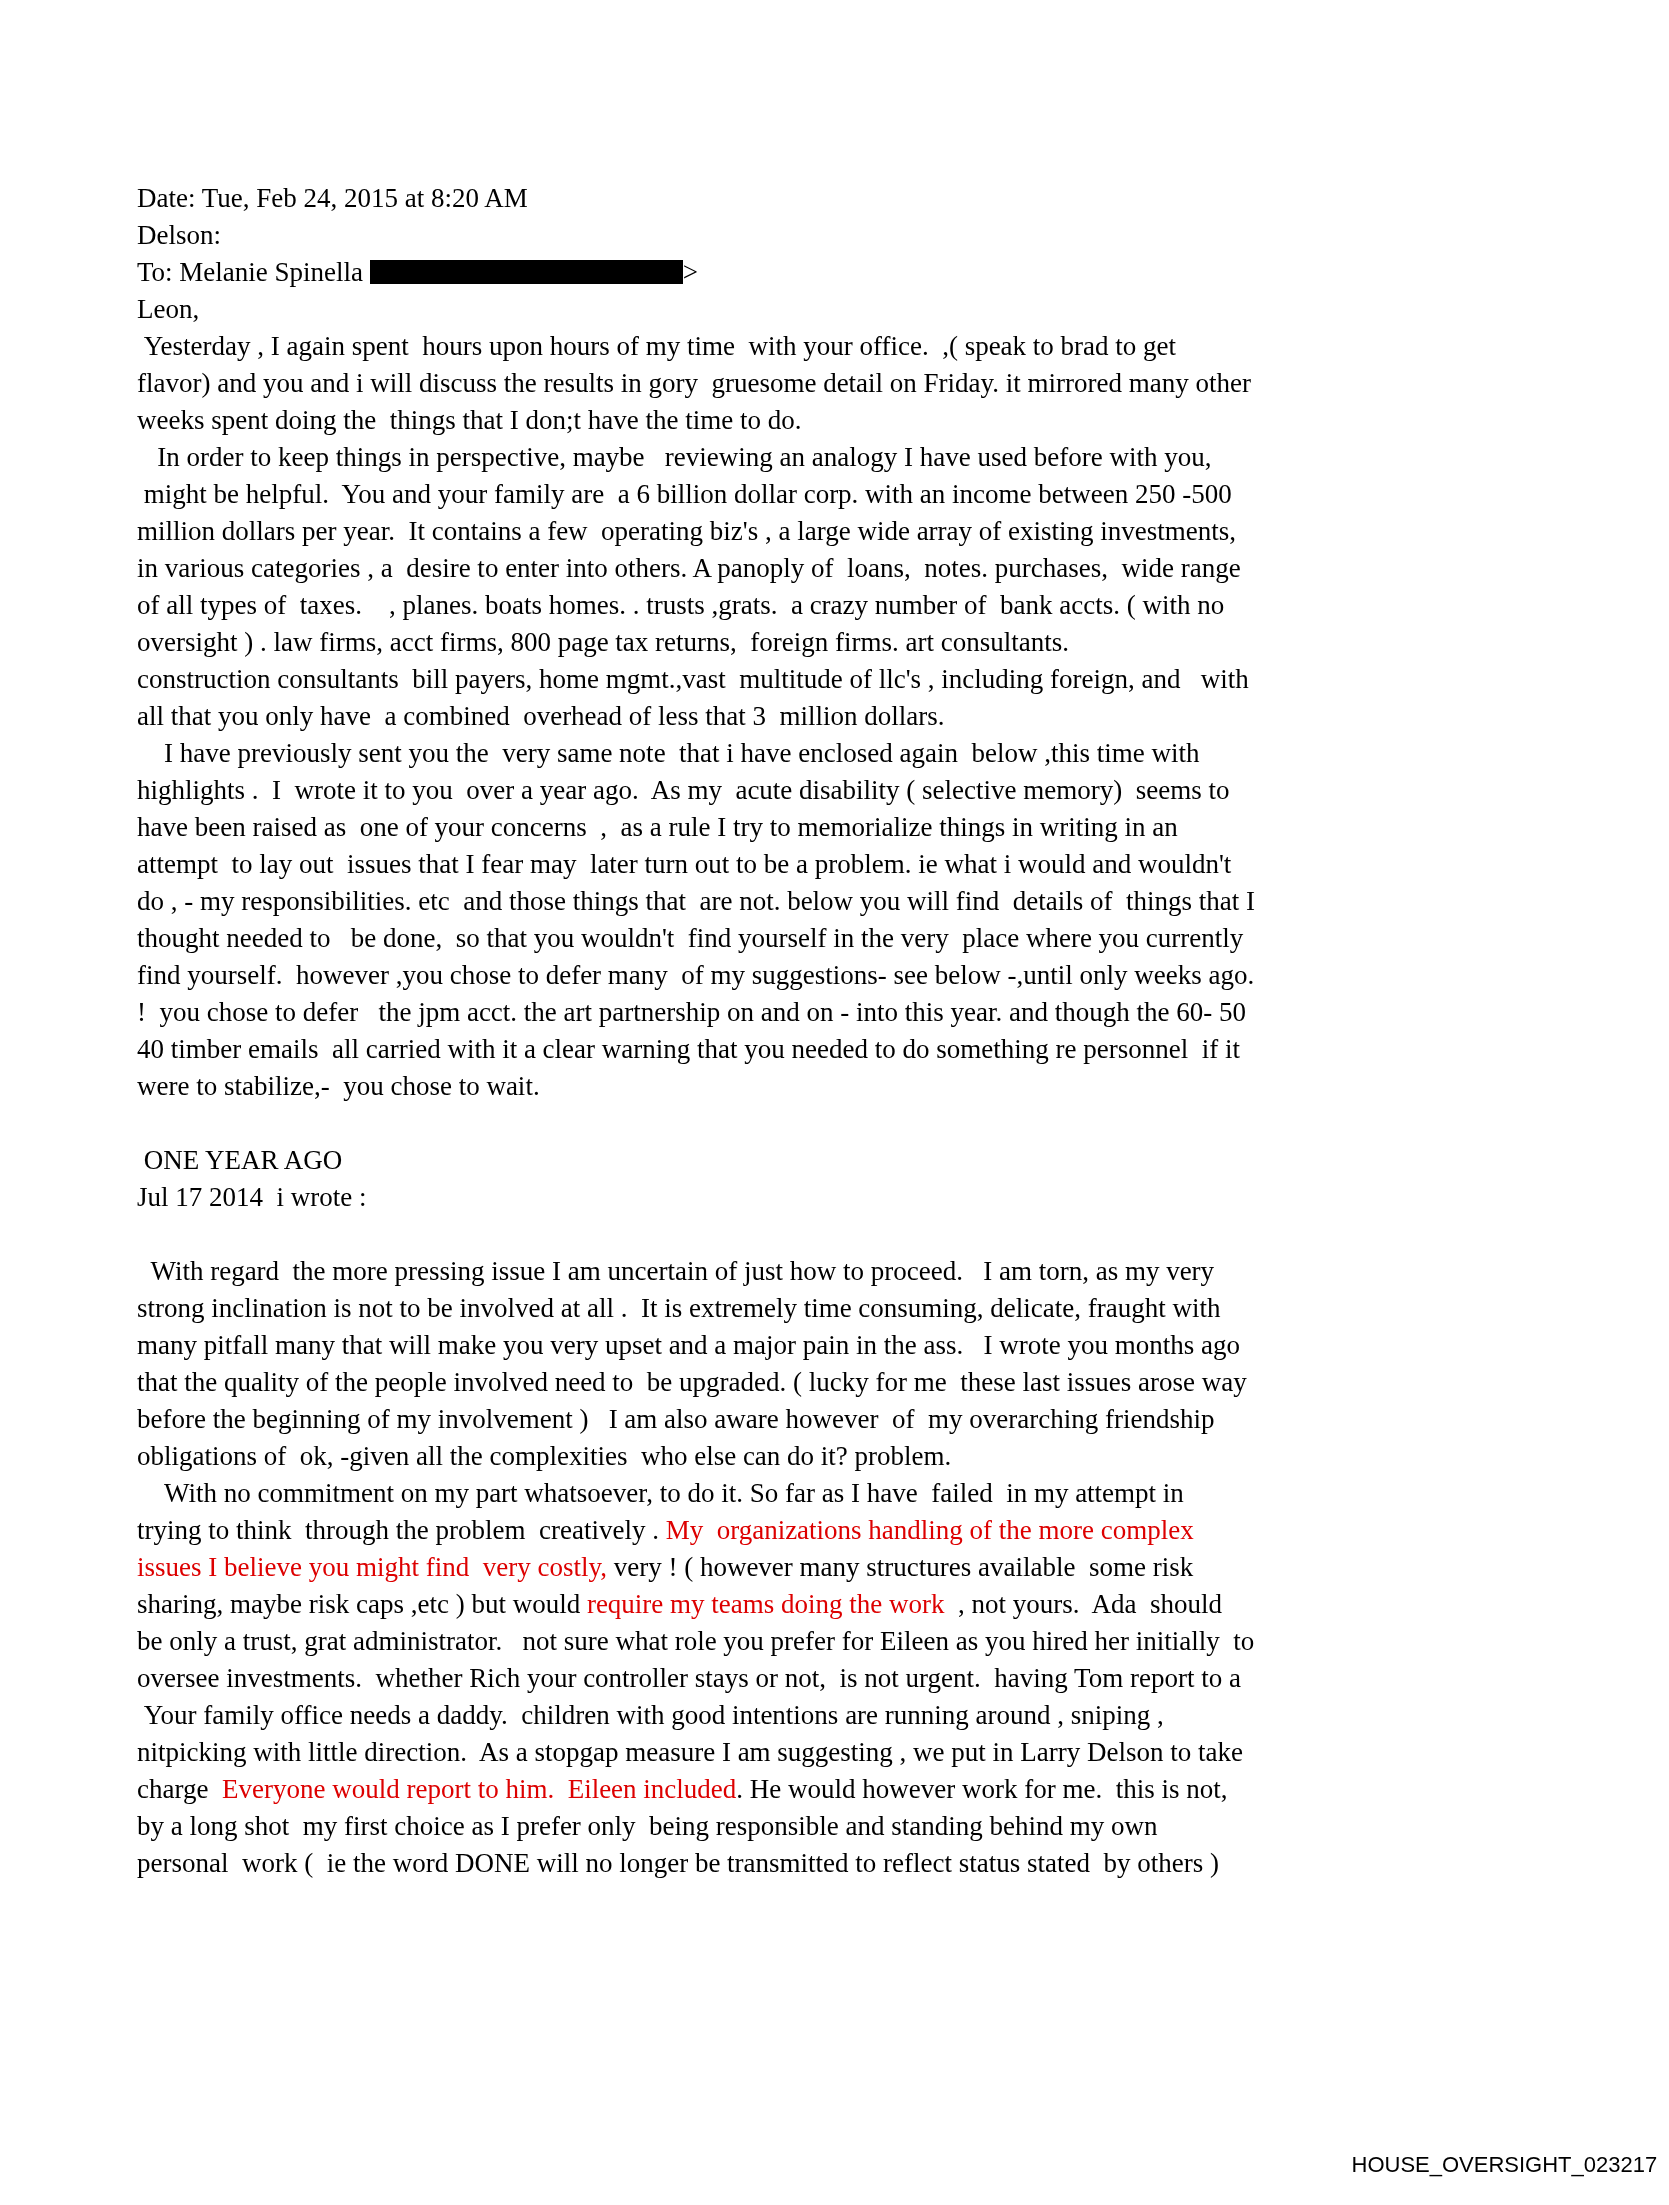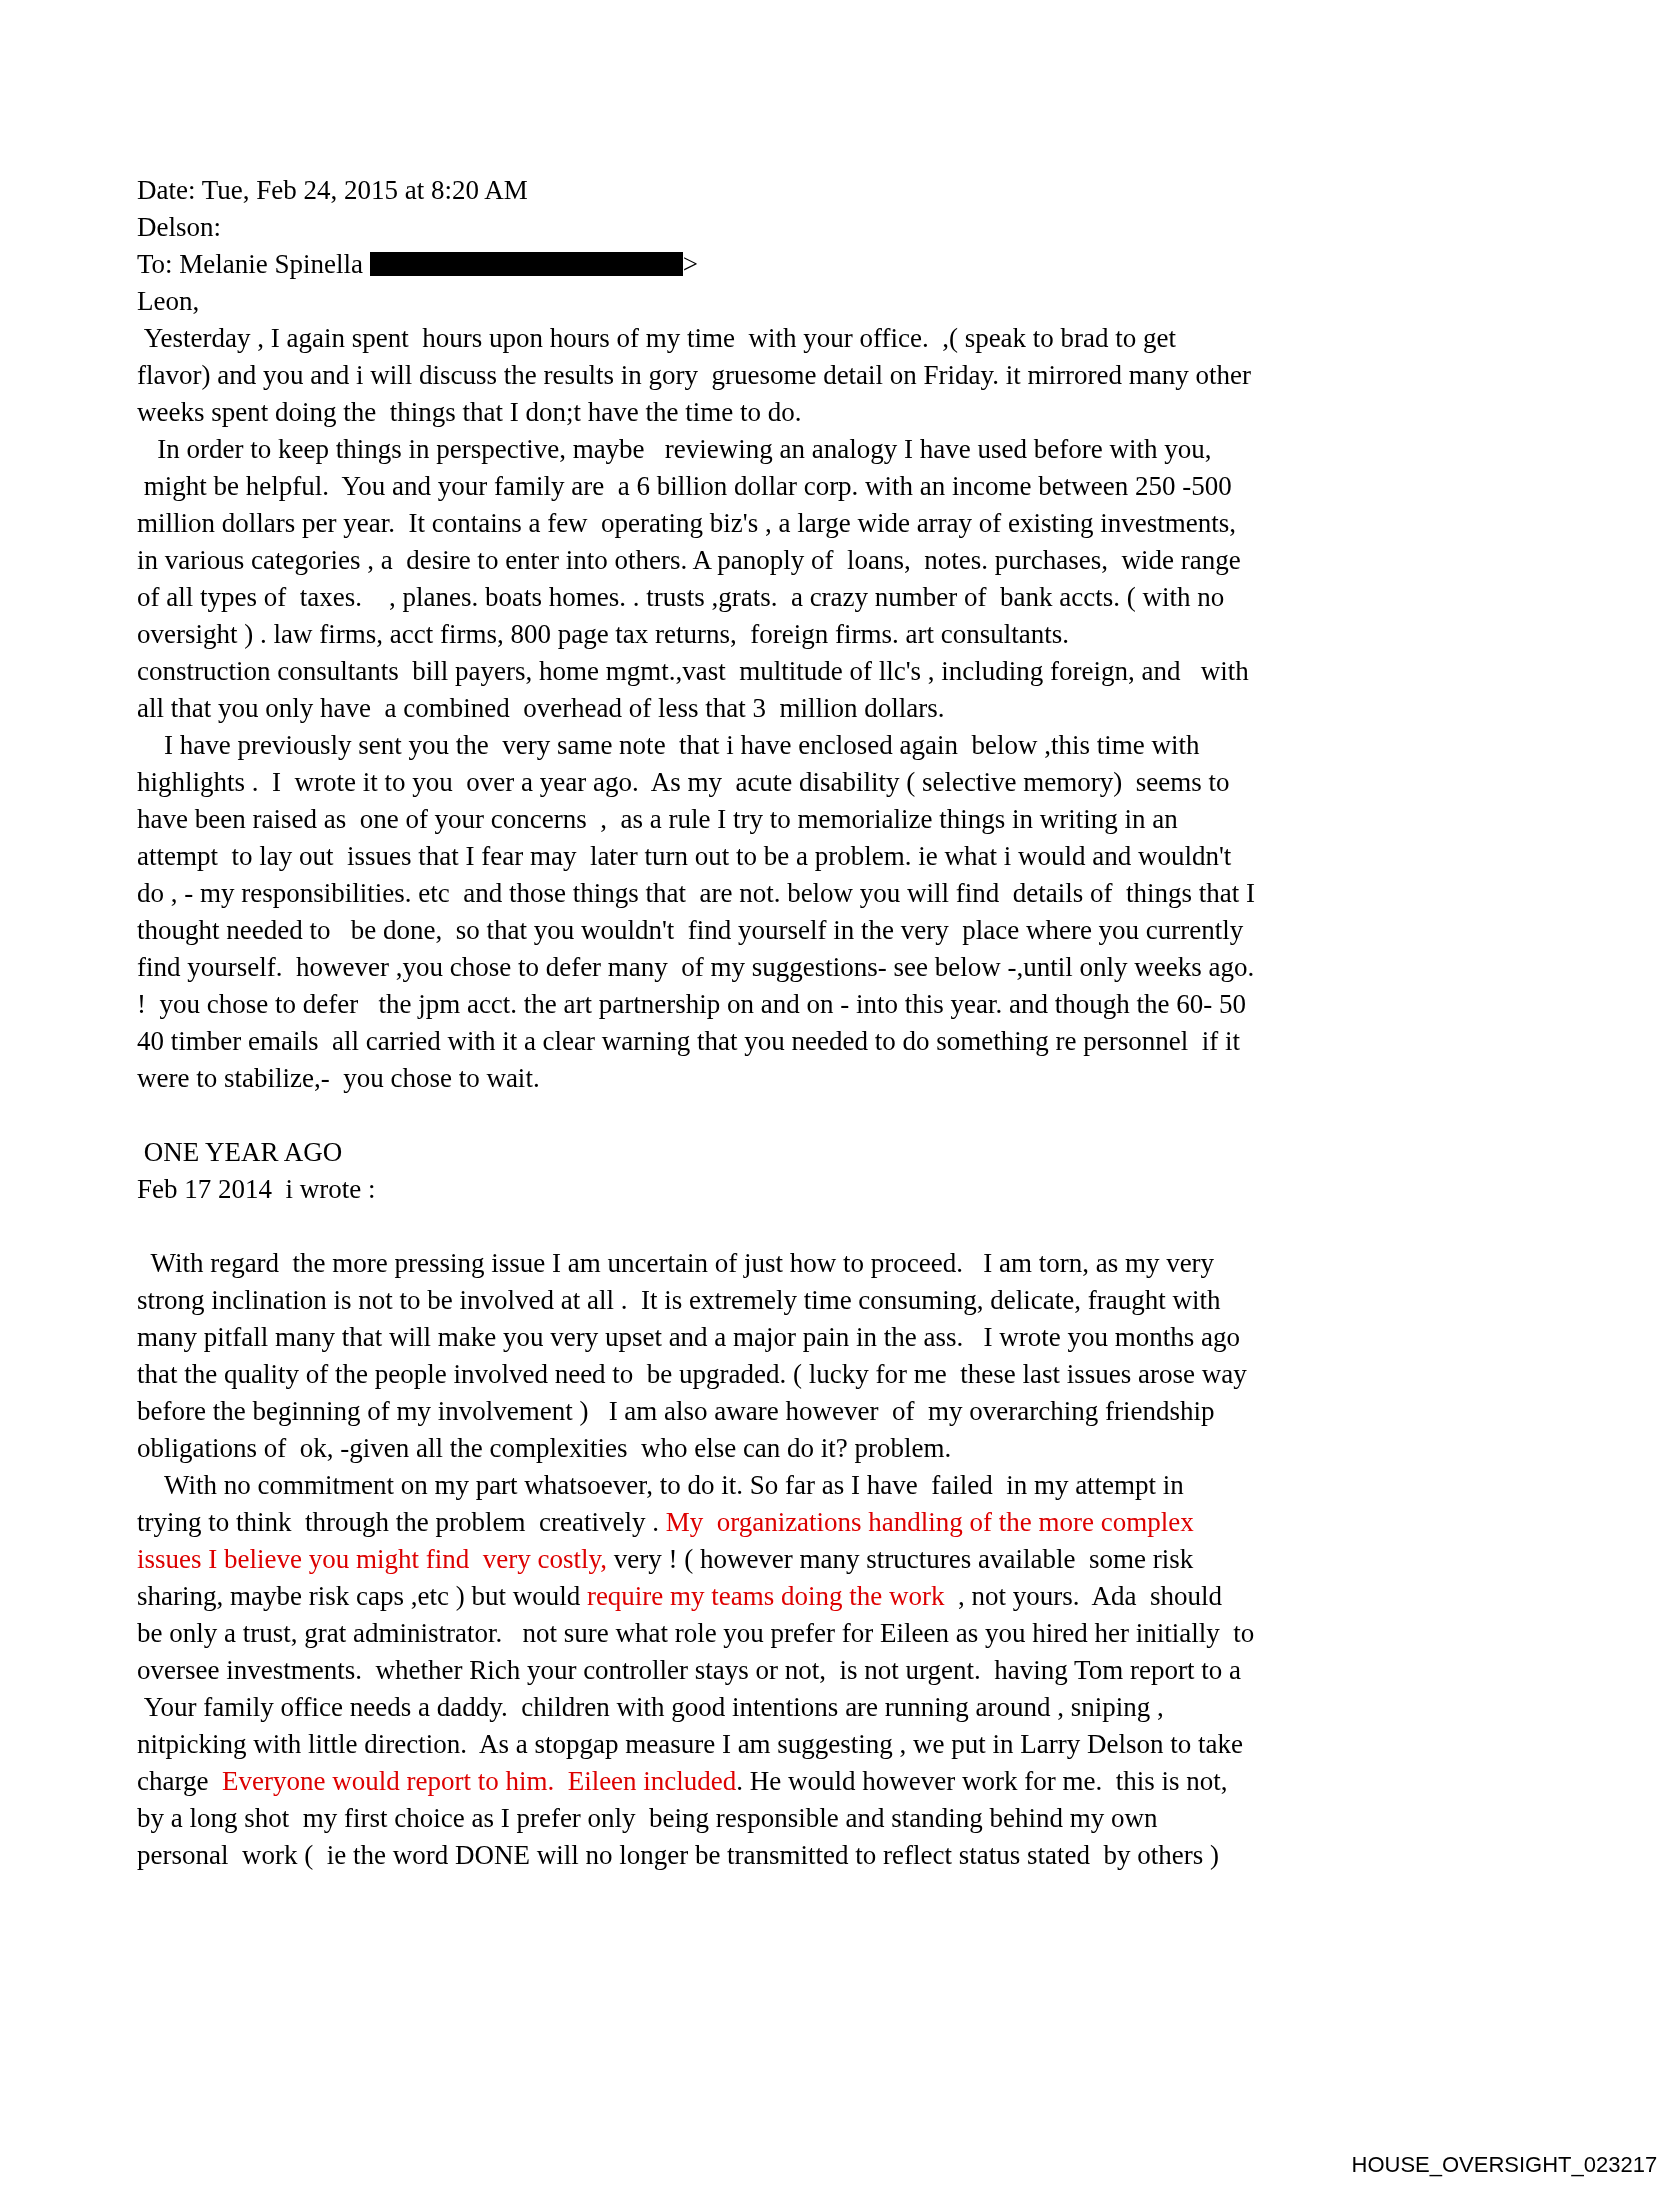--- a/index.html
+++ b/index.html
@@ -8,21 +8,21 @@
     height: 2205px;
     background: #ffffff;
     position: relative;
     font-family: "Liberation Serif", serif;
     color: #000000;
     overflow: hidden;
   }
   .content {
     position: absolute;
     left: 137px;
-    top: 172px;
+    top: 180px;
     width: 1450px;
     font-size: 27px;
     line-height: 37px;
   }
   .line, .block { white-space: pre-wrap; }
   .gap { margin-top: 37px; }
   .red { color: #dd0000; }
   .redaction {
     display: inline-block;
     width: 313px;
@@ -64,21 +64,21 @@
 highlights .  I  wrote it to you  over a year ago.  As my  acute disability ( selective memory)  seems to
 have been raised as  one of your concerns  ,  as a rule I try to memorialize things in writing in an
 attempt  to lay out  issues that I fear may  later turn out to be a problem. ie what i would and wouldn't
 do , - my responsibilities. etc  and those things that  are not. below you will find  details of  things that I
 thought needed to   be done,  so that you wouldn't  find yourself in the very  place where you currently
 find yourself.  however ,you chose to defer many  of my suggestions- see below -,until only weeks ago.
 !  you chose to defer   the jpm acct. the art partnership on and on - into this year. and though the 60- 50
 40 timber emails  all carried with it a clear warning that you needed to do something re personnel  if it
 were to stabilize,-  you chose to wait.</span></div>
       <div class="block gap"><span> ONE YEAR AGO
-Feb 17 2014  i wrote :</span></div>
+Jul 17 2014  i wrote :</span></div>
       <div class="block gap"><span>  With regard  the more pressing issue I am uncertain of just how to proceed.   I am torn, as my very
 strong inclination is not to be involved at all .  It is extremely time consuming, delicate, fraught with
 many pitfall many that will make you very upset and a major pain in the ass.   I wrote you months ago
 that the quality of the people involved need to  be upgraded. ( lucky for me  these last issues arose way
 before the beginning of my involvement )   I am also aware however  of  my overarching friendship
 obligations of  ok, -given all the complexities  who else can do it? problem.</span></div>
       <div class="block"><span>    With no commitment on my part whatsoever, to do it. So far as I have  failed  in my attempt in
 trying to think  through the problem  creatively . </span><span class="red">My  organizations handling of the more complex
 issues I believe you might find  very costly,</span><span> very ! ( however many structures available  some risk
 sharing, maybe risk caps ,etc ) but would </span><span class="red">require my teams doing the work</span><span>  , not yours.  Ada  should

